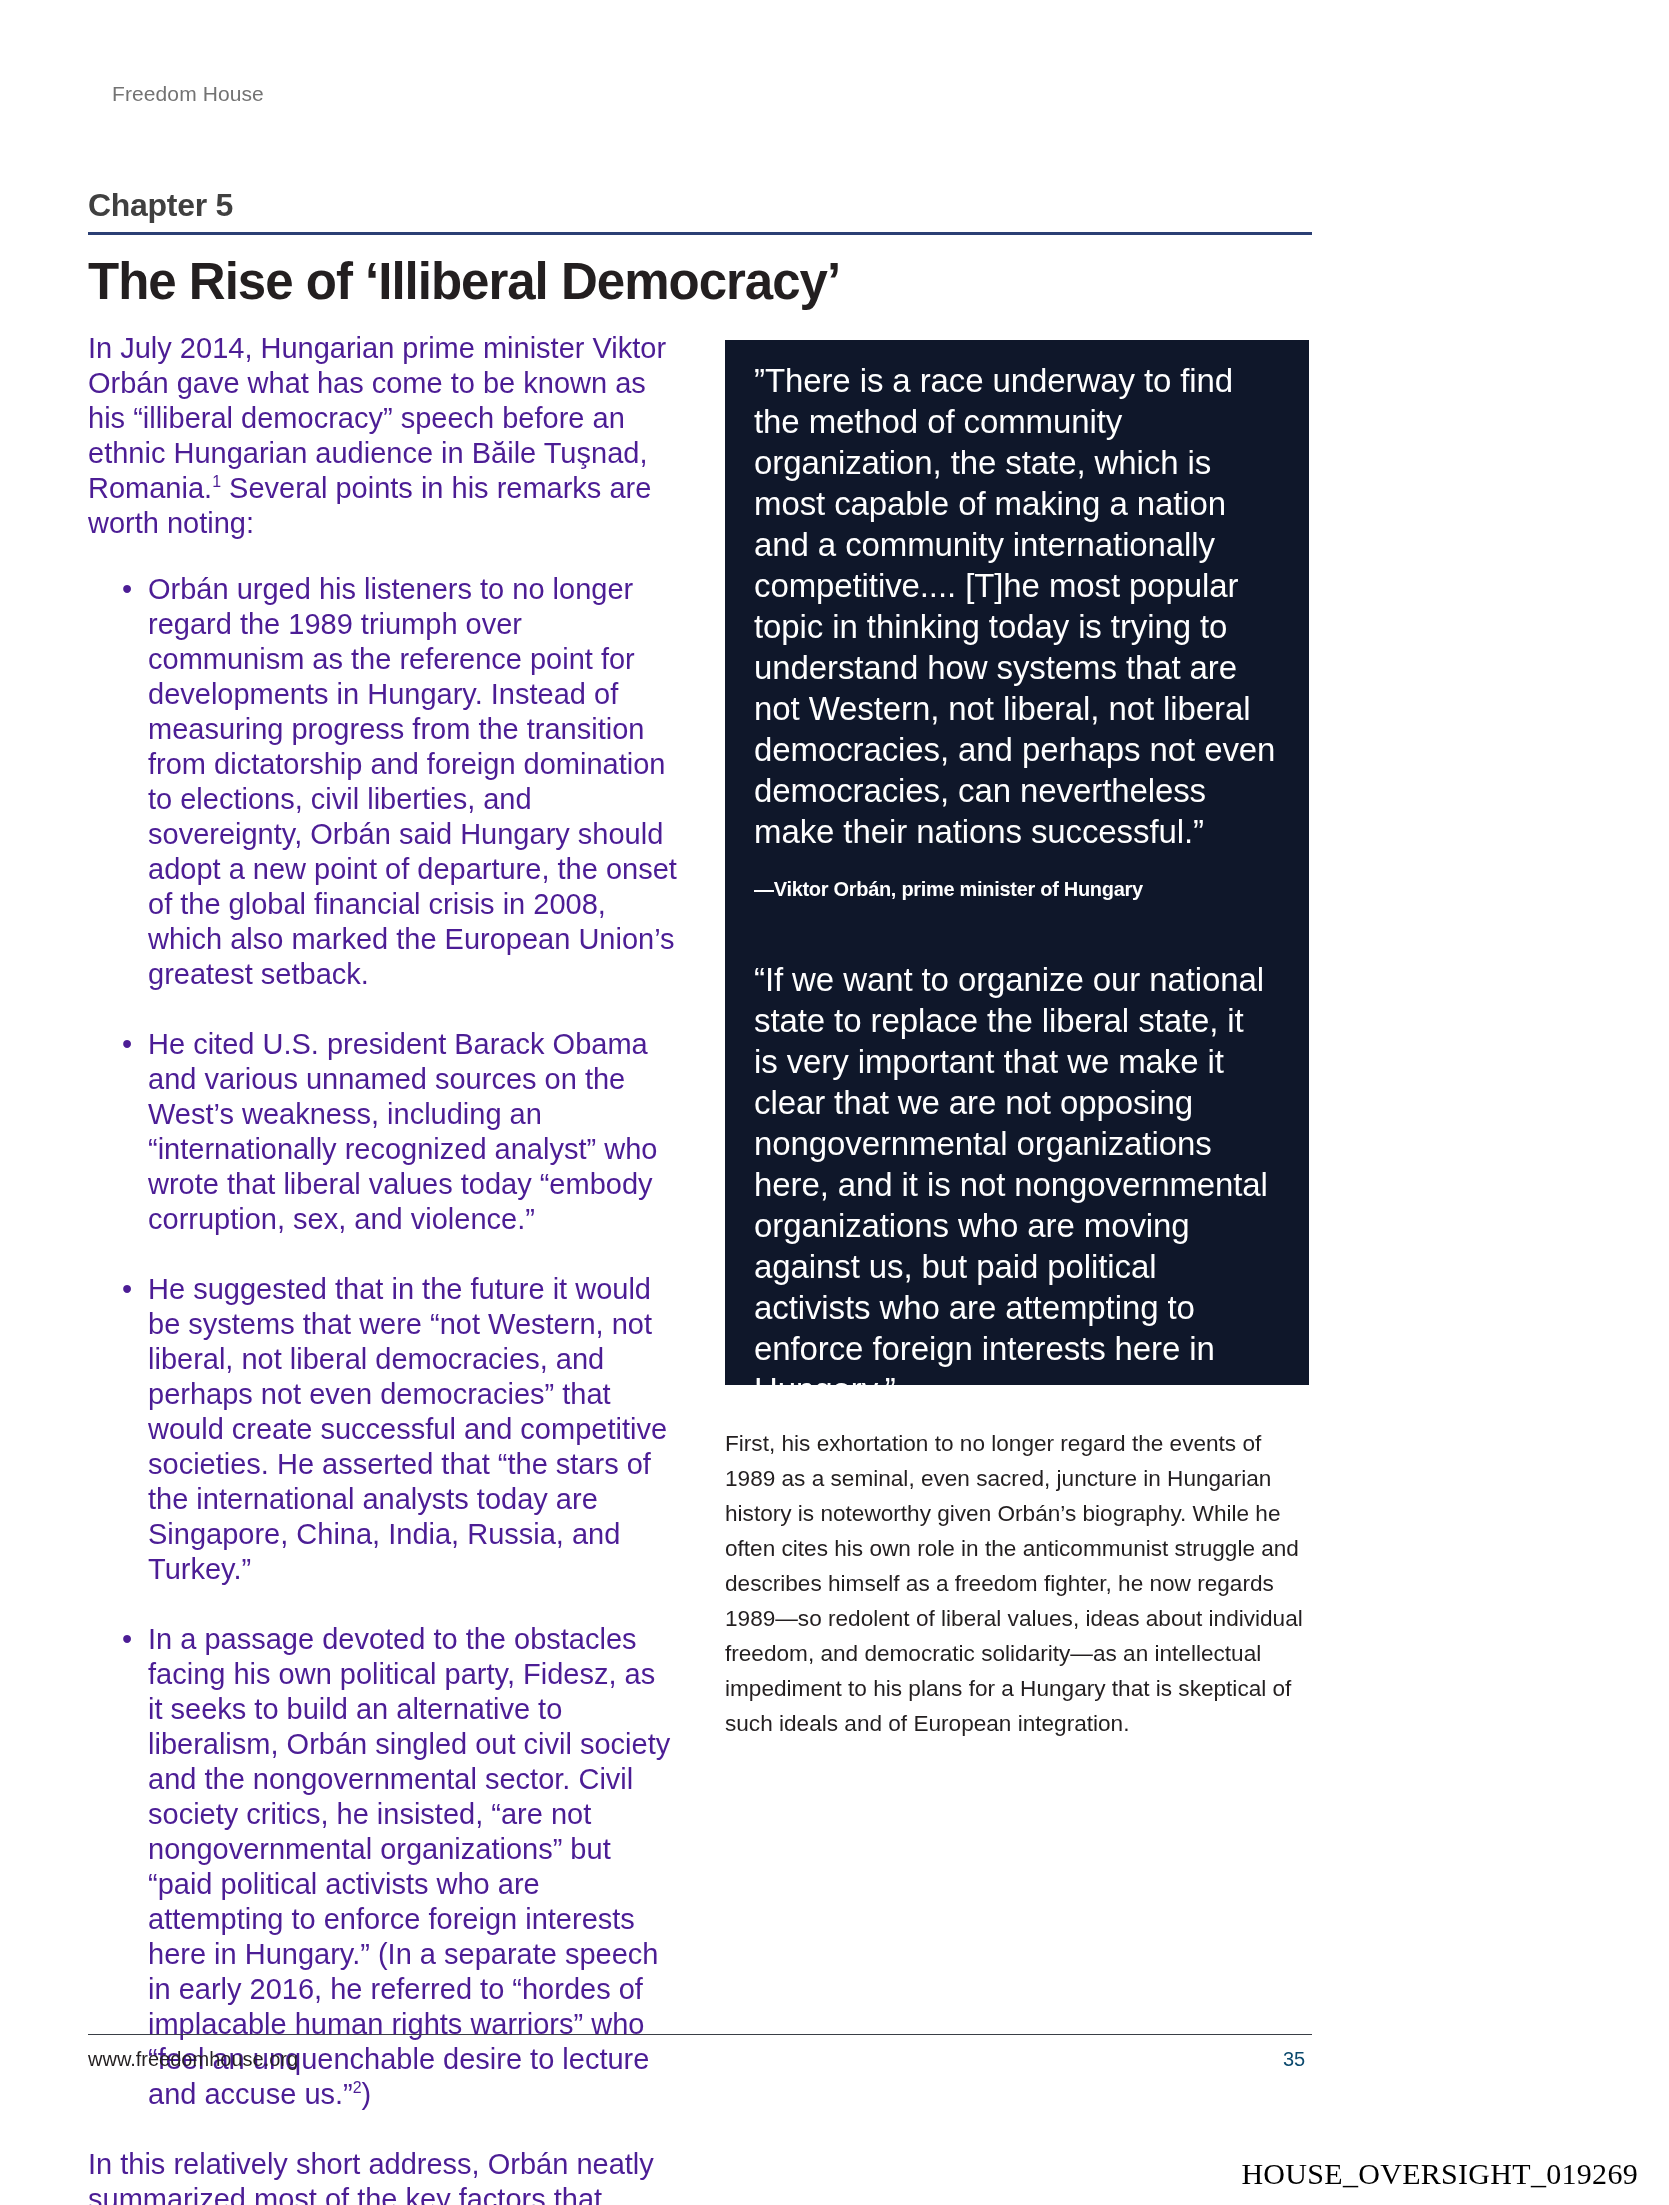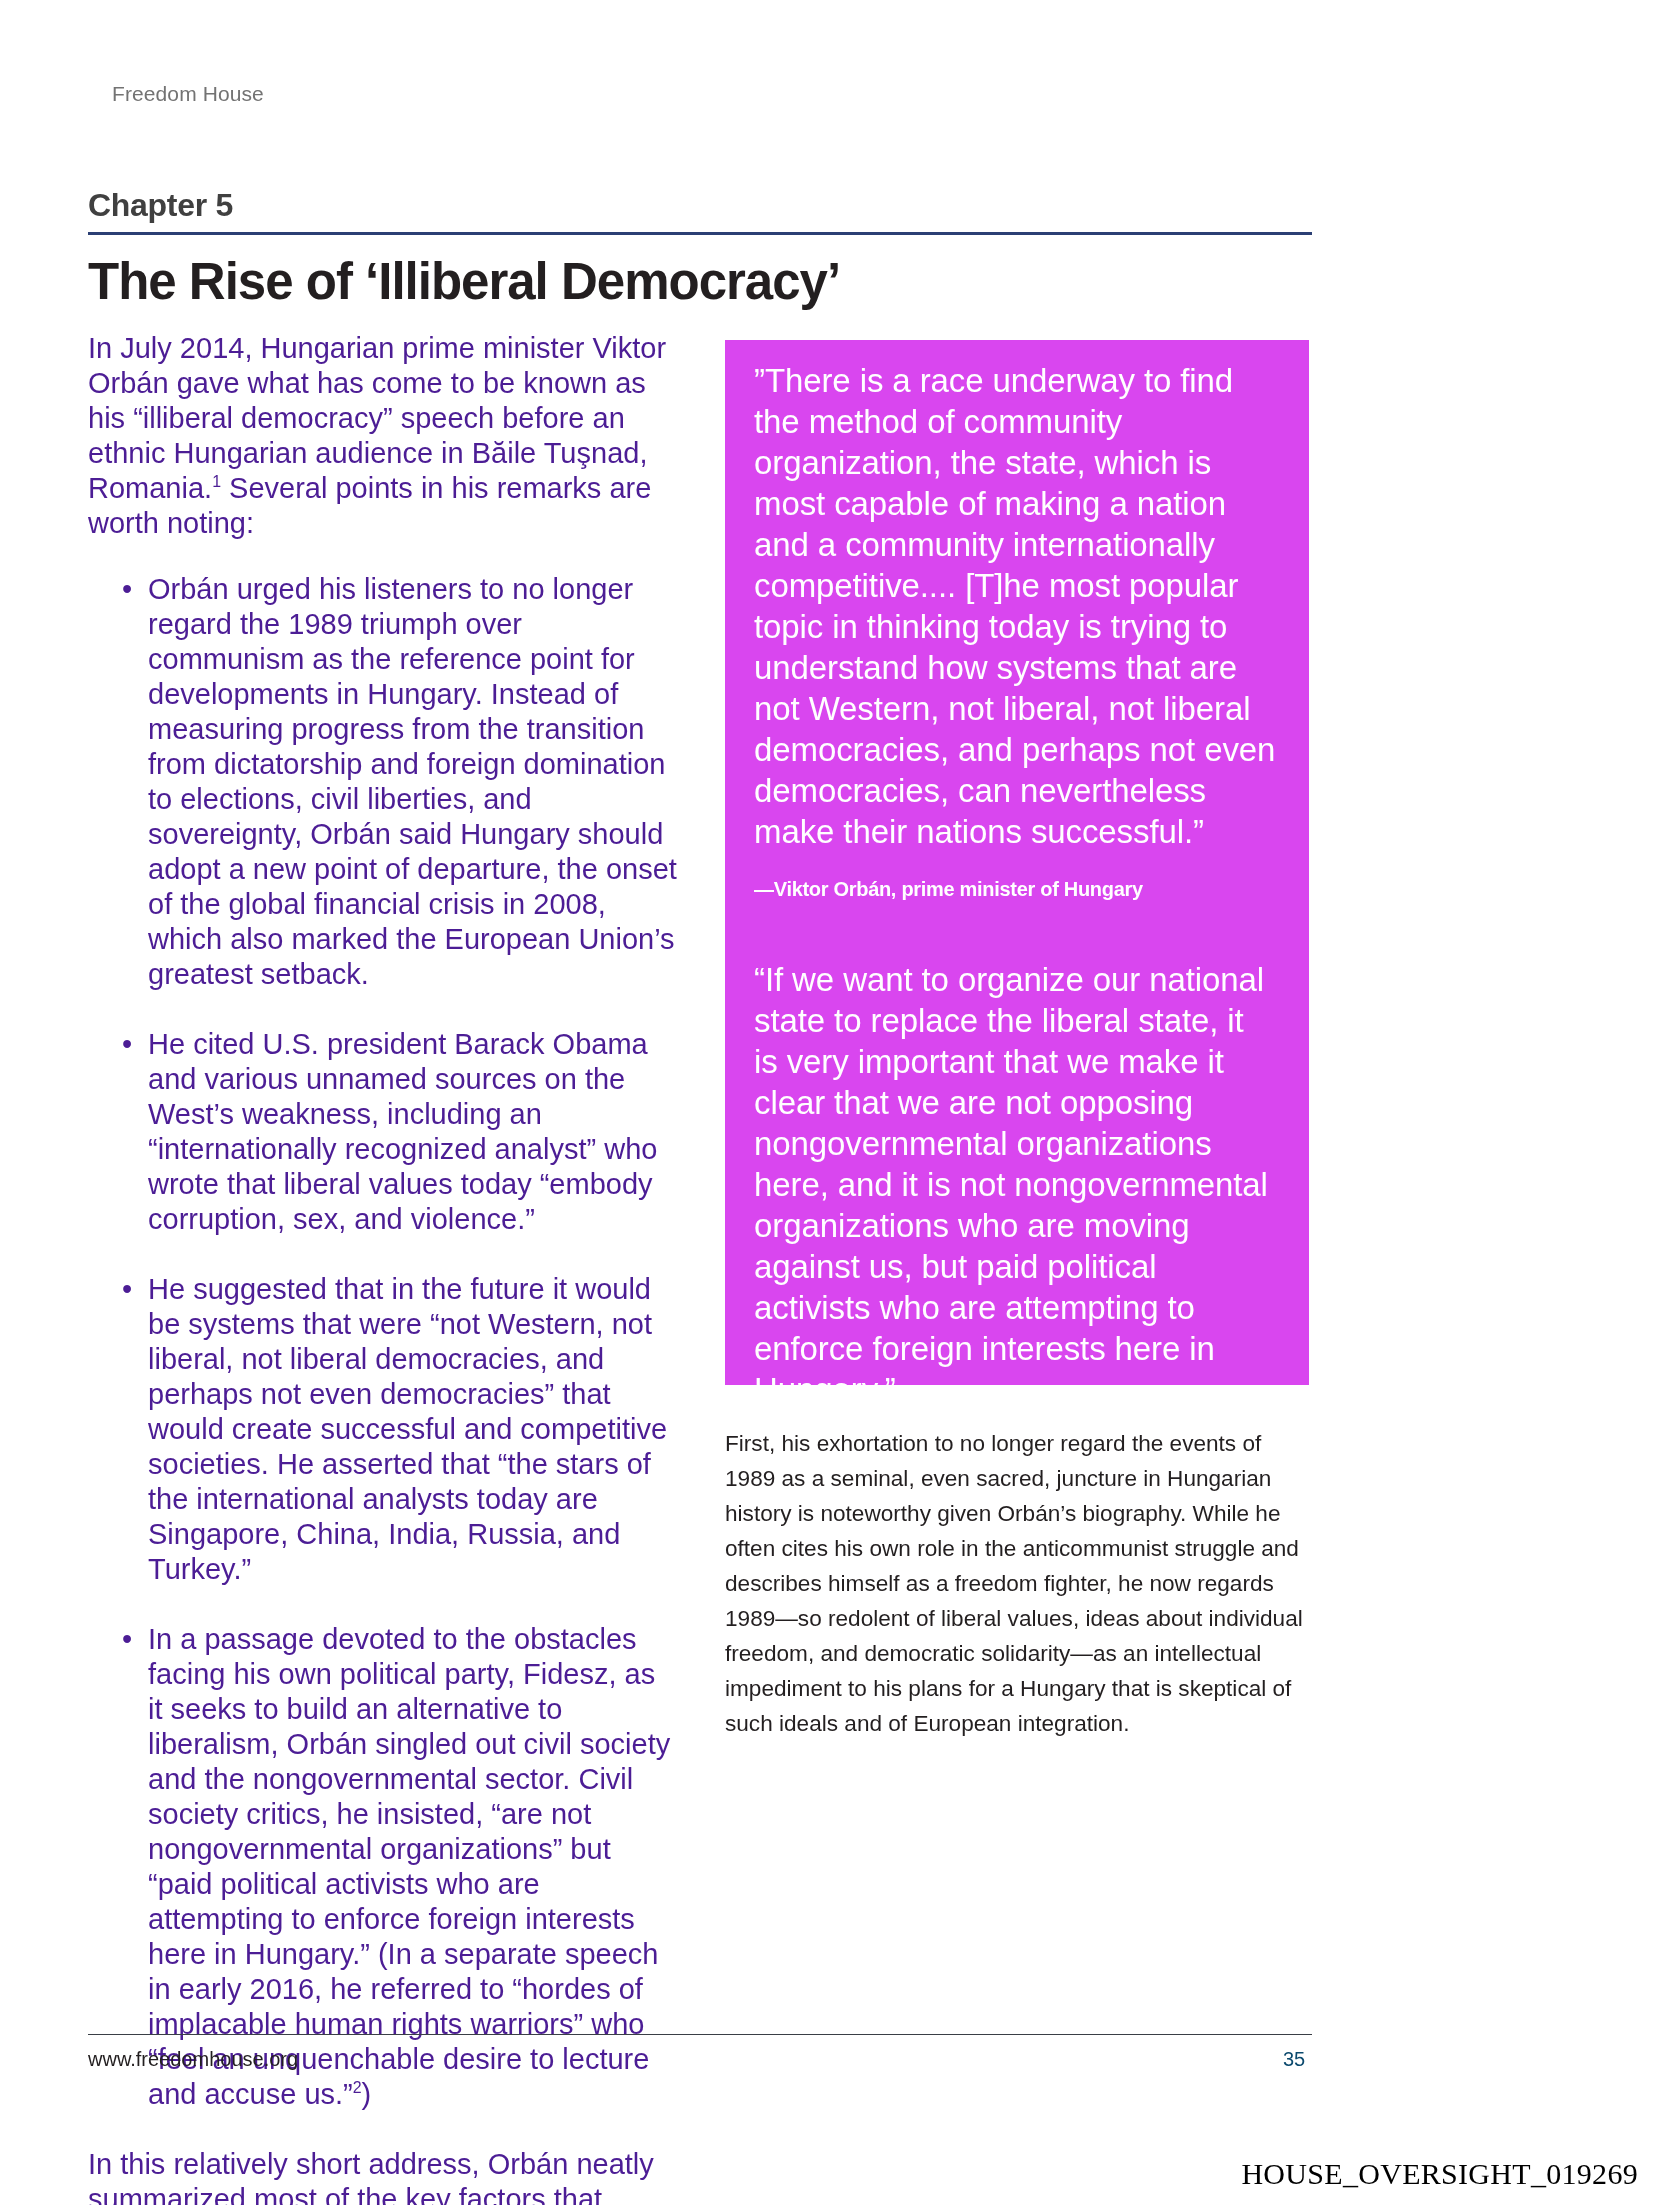--- a/index.html
+++ b/index.html
@@ -11,21 +11,21 @@
   .title { position: absolute; left: 88px; top: 252px; font-size: 51px; font-weight: bold; color: #231f20; letter-spacing: -1px; }
 
   .col-left { position: absolute; left: 88px; top: 331px; width: 589px; font-size: 29px; line-height: 35px; color: #4c1d95; }
   .col-left p { margin: 0; }
   .col-left ul { list-style: none; margin: 31px 0 0 0; padding: 0; }
   .col-left li { position: relative; padding-left: 60px; margin-bottom: 35px; }
   .col-left li .bullet { position: absolute; left: 34px; top: 0; }
   .col-left .summary { margin-top: 0; }
   sup { font-size: 0.55em; vertical-align: super; line-height: 0; }
 
-  .quote-box { position: absolute; left: 725px; top: 340px; width: 584px; height: 1045px; background: #d946ef; color: #ffffff; box-sizing: border-box; padding: 19.6px 33px 0 29px; }
+  .quote-box { position: absolute; left: 725px; top: 340px; width: 584px; height: 1045px; background: #0f172a; color: #ffffff; box-sizing: border-box; padding: 19.6px 33px 0 29px; }
   .quote-text { font-size: 33px; line-height: 41px; margin: 0; letter-spacing: -0.1px; }
   .quote-attr { font-size: 20px; font-weight: bold; margin: 26px 0 0 0; letter-spacing: -0.3px; }
   .quote-2 { margin-top: 58px; }
 
   .col-right { position: absolute; left: 725px; top: 1426px; width: 589px; font-size: 22.6px; line-height: 35px; color: #231f20; }
   .col-right p { margin: 0 0 35px 0; }
 
   .footer-rule { position: absolute; left: 88px; top: 2034px; width: 1224px; height: 1.3px; background: #3a3f46; }
   .footer-url { position: absolute; left: 88px; top: 2048px; font-size: 20px; color: #231f20; }
   .footer-page { position: absolute; left: 1283px; top: 2048px; font-size: 20px; color: #0c4a6e; }

